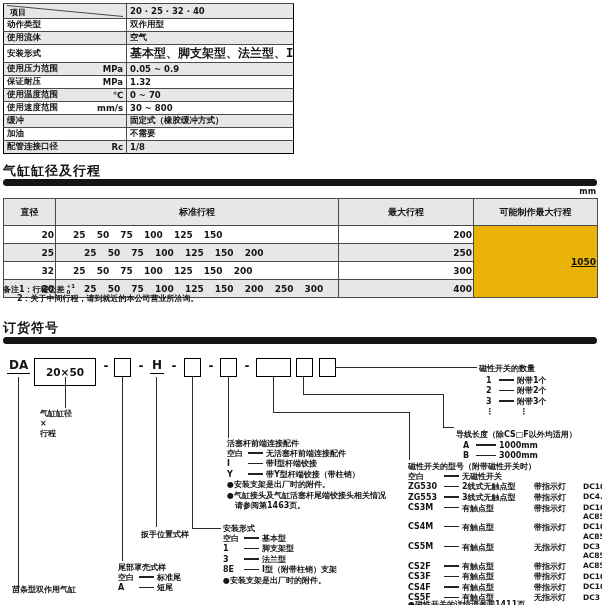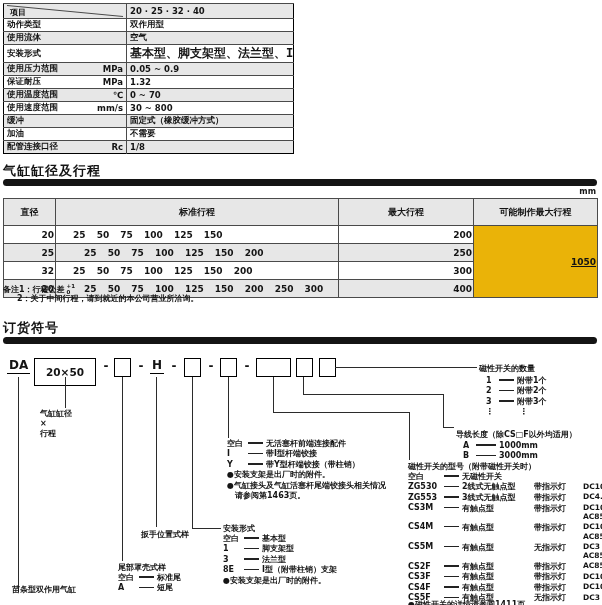--- a/index.html
+++ b/index.html
@@ -290,20 +290,21 @@
         <span>1000mm</span>
       </div>
     <div class="row" style="margin-left:7px;">
         <span class="cd" style="width:10px;">B</span>
         <span class="dash" style="width:20px;"></span>
         <span>3000mm</span>
       </div>
   </div>
 
   <div class="blk" style="left:227px;top:438px;">
+    <div class="ttl">活塞杆前端连接配件</div>
     <div class="row">
         <span class="cd" style="width:18px;">空白</span>
         <span class="dash"></span>
         <span>无活塞杆前端连接配件</span>
       </div>
     <div class="row">
         <span class="cd" style="width:18px;">I</span>
         <span class="dash"></span>
         <span>带I型杆端铰接</span>
       </div>

